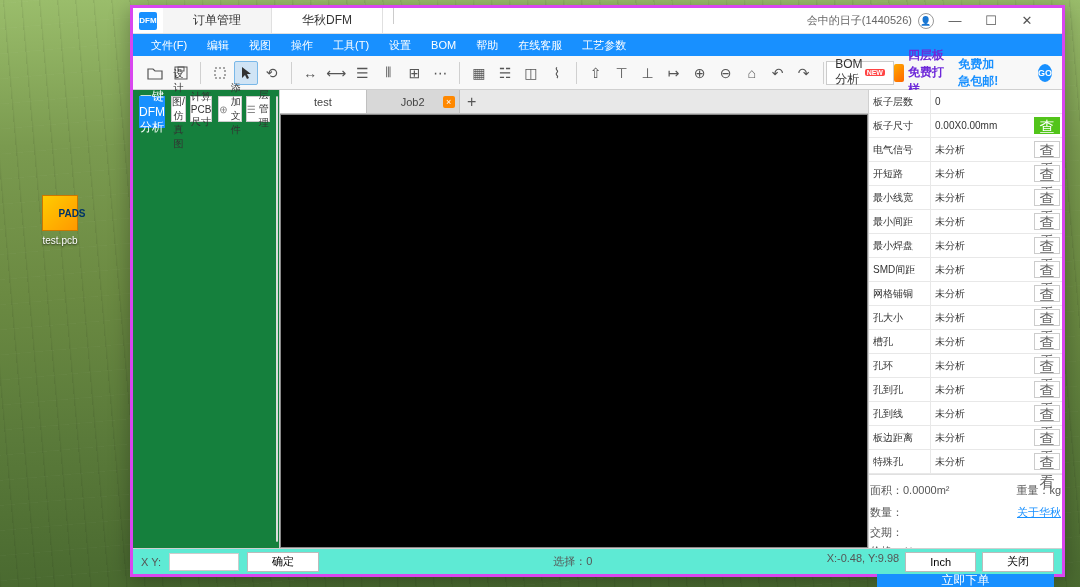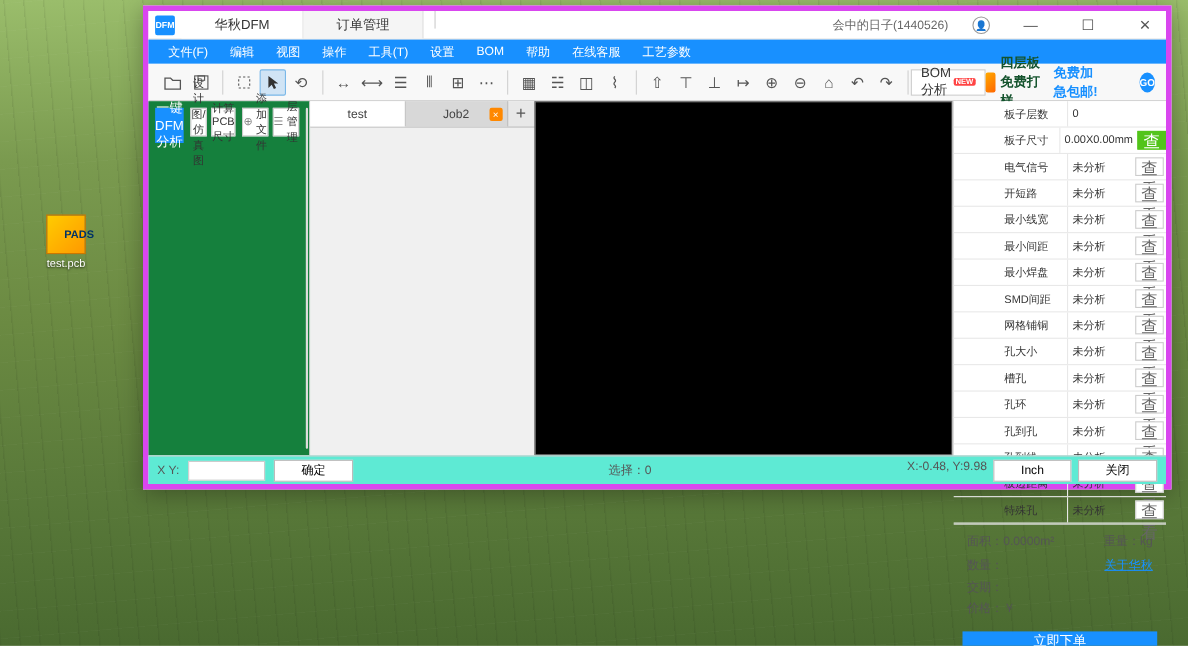--- a/index.html
+++ b/index.html
@@ -9,82 +9,82 @@
     .desktop-bg { position: absolute; inset: 0; background-image: 
       repeating-linear-gradient(85deg, rgba(0,0,0,0.08) 0px, transparent 2px, transparent 18px),
       repeating-linear-gradient(-5deg, rgba(255,255,255,0.03) 0px, transparent 1px, transparent 25px),
       linear-gradient(180deg, #9abd6b 0%, #7a9a4f 25%, #6b8a42 50%, #5a7a3a 75%, #4a6a30 100%);
     }
     .desktop-icon { position: absolute; left: 35px; top: 195px; width: 50px; text-align: center; color: white; font-size: 10px; }
     .desktop-icon .icon-box { width: 36px; height: 36px; margin: 0 auto 4px; background: linear-gradient(135deg, #ffcc00, #ff9900); border: 1px solid #cc7700; display: flex; align-items: center; justify-content: center; font-weight: bold; font-size: 10px; color: #003366; padding-left: 24px; }
     .desktop-icon-label { text-shadow: 0 1px 2px rgba(0,0,0,0.8); }
     
     
-    .app-window { position: absolute; left: 130px; top: 5px; width: 935px; height: 440px; background: white; border: 5px solid #d946ef; display: flex; flex-direction: column; box-shadow: 0 4px 20px rgba(0,0,0,0.3); }
+    .app-window { position: absolute; left: 130px; top: 5px; width: 935px; height: 572px; background: white; border: 3px solid #d946ef; display: flex; flex-direction: column; box-shadow: 0 4px 20px rgba(0,0,0,0.3); }
     
     
     .title-bar { height: 26px; background: white; display: flex; align-items: center; border-bottom: 1px solid #e0e0e0; }
     .app-icon { width: 18px; height: 18px; background: #1890ff; margin: 0 6px; border-radius: 2px; display: flex; align-items: center; justify-content: center; color: white; font-size: 8px; font-weight: bold; }
     .title-tabs { display: flex; flex: 1; height: 100%; }
     .title-tab { padding: 0 30px; display: flex; align-items: center; font-size: 12px; color: #333; border-right: 1px solid #e0e0e0; }
     .title-tab.active { background: white; }
     .title-tab.inactive { background: #f5f5f5; }
     .title-divider { width: 1px; height: 16px; background: #ccc; margin-left: 10px; }
-    .title-right { display: flex; align-items: center; gap: 22px; padding-right: 4px; font-size: 11px; color: #666; }
+    .title-right { display: flex; align-items: center; gap: 6px; padding-right: 20px; font-size: 11px; color: #666; }
     .user-icon { width: 16px; height: 16px; border: 1px solid #999; border-radius: 50%; display: flex; align-items: center; justify-content: center; font-size: 9px; }
     .win-btn { width: 30px; height: 24px; display: flex; align-items: center; justify-content: center; font-size: 13px; color: #555; cursor: pointer; }
     
     
     .menu-bar { height: 22px; background: #1890ff; display: flex; align-items: center; padding: 0 8px; gap: 0; }
     .menu-item { padding: 0 10px; font-size: 11px; color: white; height: 100%; display: flex; align-items: center; cursor: pointer; }
     
     
     .toolbar { height: 34px; background: #f8f8f8; border-bottom: 1px solid #d0d0d0; display: flex; align-items: center; padding: 0 6px; }
     .tool-group { display: flex; align-items: center; gap: 2px; padding: 0 4px; }
     .tool-sep { width: 1px; height: 22px; background: #d0d0d0; margin: 0 3px; }
     .tool-btn { width: 24px; height: 24px; display: flex; align-items: center; justify-content: center; color: #555; cursor: pointer; font-size: 14px; border-radius: 2px; }
     .tool-btn.active { background: #d0e4f5; border: 1px solid #7ab8e8; }
     .bom-btn { padding: 0 8px; font-size: 12px; color: #333; height: 24px; display: flex; align-items: center; border: 1px solid #ccc; background: white; }
     .new-badge { background: #ff4444; color: white; font-size: 7px; padding: 0 2px; border-radius: 2px; margin-left: 2px; font-weight: bold; }
     .promo-box { margin-left: auto; display: flex; align-items: center; gap: 4px; font-size: 12px; padding-right: 4px; }
     .promo-gift { width: 18px; height: 18px; background: linear-gradient(135deg, #ffaa00, #ff6600); border-radius: 2px; }
-    .promo-1 { color: #14532d; font-weight: bold; }
+    .promo-1 { color: #6d28d9; font-weight: bold; }
     .promo-2 { color: #1890ff; font-weight: bold; }
     .promo-go { width: 18px; height: 18px; background: #1890ff; color: white; border-radius: 50%; font-size: 9px; display: flex; align-items: center; justify-content: center; font-weight: bold; margin-left: 34px; }
     
     
     .content { flex: 1; display: flex; min-height: 0; }
     
     
     .left-panel { width: 147px; background: #15803d; border-right: 1px solid #d0d0d0; padding: 6px; display: flex; flex-direction: row; gap: 6px; }
     .dfm-analyze-btn { height: 32px; background: #1890ff; color: white; font-size: 12px; border: none; cursor: pointer; display: flex; align-items: center; justify-content: center; }
     .left-btn-row { display: flex; gap: 4px; }
     .left-btn { flex: 1; height: 26px; background: white; border: 1px solid #ccc; font-size: 10px; cursor: pointer; display: flex; align-items: center; justify-content: center; color: #333; }
     .left-btn-icon { margin-right: 3px; color: #888; }
     .left-list { flex: 1; background: white; border: 1px solid #dcdcdc; border-radius: 2px; }
     
     
-    .center-area { flex: 1; display: flex; flex-direction: row; background: #f0f0f0; min-width: 0; }
+    .center-area { flex: 1; display: flex; flex-direction: column; background: #f0f0f0; min-width: 0; }
     .doc-tabs { height: 24px; background: #e8e8e8; display: flex; align-items: center; border-bottom: 1px solid #c0c0c0; }
     .doc-tab { padding: 0 34px; height: 100%; display: flex; align-items: center; font-size: 11px; color: #444; border-right: 1px solid #c0c0c0; background: white; cursor: pointer; position: relative; }
     .doc-tab.inactive { background: #d8d8d8; }
     .tab-close { width: 12px; height: 12px; background: #ff8800; color: white; font-size: 9px; border-radius: 2px; display: flex; align-items: center; justify-content: center; margin-left: 8px; cursor: pointer; position: absolute; right: 4px; }
     .add-tab { width: 24px; height: 24px; display: flex; align-items: center; justify-content: center; font-size: 16px; color: #555; cursor: pointer; }
     .canvas { flex: 1; background: #000; border: 1px solid #888; }
     
     
     .right-panel { width: 194px; background: white; border-left: 1px solid #d0d0d0; display: flex; flex-direction: column; font-size: 11px; }
     .prop-table { flex-shrink: 0; }
     .prop-row { display: flex; height: 24px; border-bottom: 1px solid #e8e8e8; align-items: stretch; }
-    .prop-label { width: 62px; padding: 0 4px; display: flex; align-items: center; color: #333; border-right: 1px solid #e8e8e8; font-size: 10px; margin-left: 42px; }
+    .prop-label { width: 62px; padding: 0 4px; display: flex; align-items: center; color: #333; border-right: 1px solid #e8e8e8; font-size: 10px; }
     .prop-value { flex: 1; padding: 0 4px; display: flex; align-items: center; color: #333; font-size: 10px; }
     .prop-action { width: 30px; display: flex; align-items: center; justify-content: center; }
     .view-btn { width: 26px; height: 17px; background: white; border: 1px solid #ccc; font-size: 15px; color: #666; cursor: pointer; }
     .view-btn.green { background: #52c41a; color: white; border-color: #52c41a; }
-    .right-info { padding: 6px 12px; border-top: 1px solid #e0e0e0; color: #555; line-height: 1.8; }
+    .right-info { padding: 6px 1px; border-top: 1px solid #e0e0e0; color: #555; line-height: 1.8; }
     .right-info .row { display: flex; justify-content: space-between; }
     .link-blue { color: #1890ff; cursor: pointer; text-decoration: underline; }
     .order-btn { margin: 4px 8px 8px; height: 28px; background: #1890ff; color: white; border: none; font-size: 12px; cursor: pointer; }
     
     
     .status-bar { height: 26px; background: #5eead4; border-top: 1px solid #d0d0d0; display: flex; align-items: center; padding: 0 8px; font-size: 11px; color: #555; gap: 8px; }
     .status-input { width: 70px; height: 18px; border: 1px solid #ccc; font-size: 11px; padding: 0 2px; }
     .status-btn { height: 20px; padding: 0 24px; background: white; border: 1px solid #bbb; font-size: 11px; cursor: pointer; }
     .status-center { flex: 1; text-align: center; }
     .status-right { display: flex; align-items: flex-start; gap: 6px; }
@@ -99,22 +99,22 @@
 <div class="desktop-icon">
   <div class="icon-box">PADS</div>
   <div class="desktop-icon-label">test.pcb</div>
 </div>
 
 <div class="app-window">
 
   <div class="title-bar">
     <div class="app-icon">DFM</div>
     <div class="title-tabs">
+      <div class="title-tab inactive">订单管理</div>
       <div class="title-tab active">华秋DFM</div>
-      <div class="title-tab inactive">订单管理</div>
       <div class="title-divider"></div>
     </div>
     <div class="title-right">
       <span>会中的日子(1440526)</span>
       <span class="user-icon">👤</span>
       <div class="win-btn">—</div>
       <div class="win-btn">☐</div>
       <div class="win-btn close">✕</div>
     </div>
   </div>

